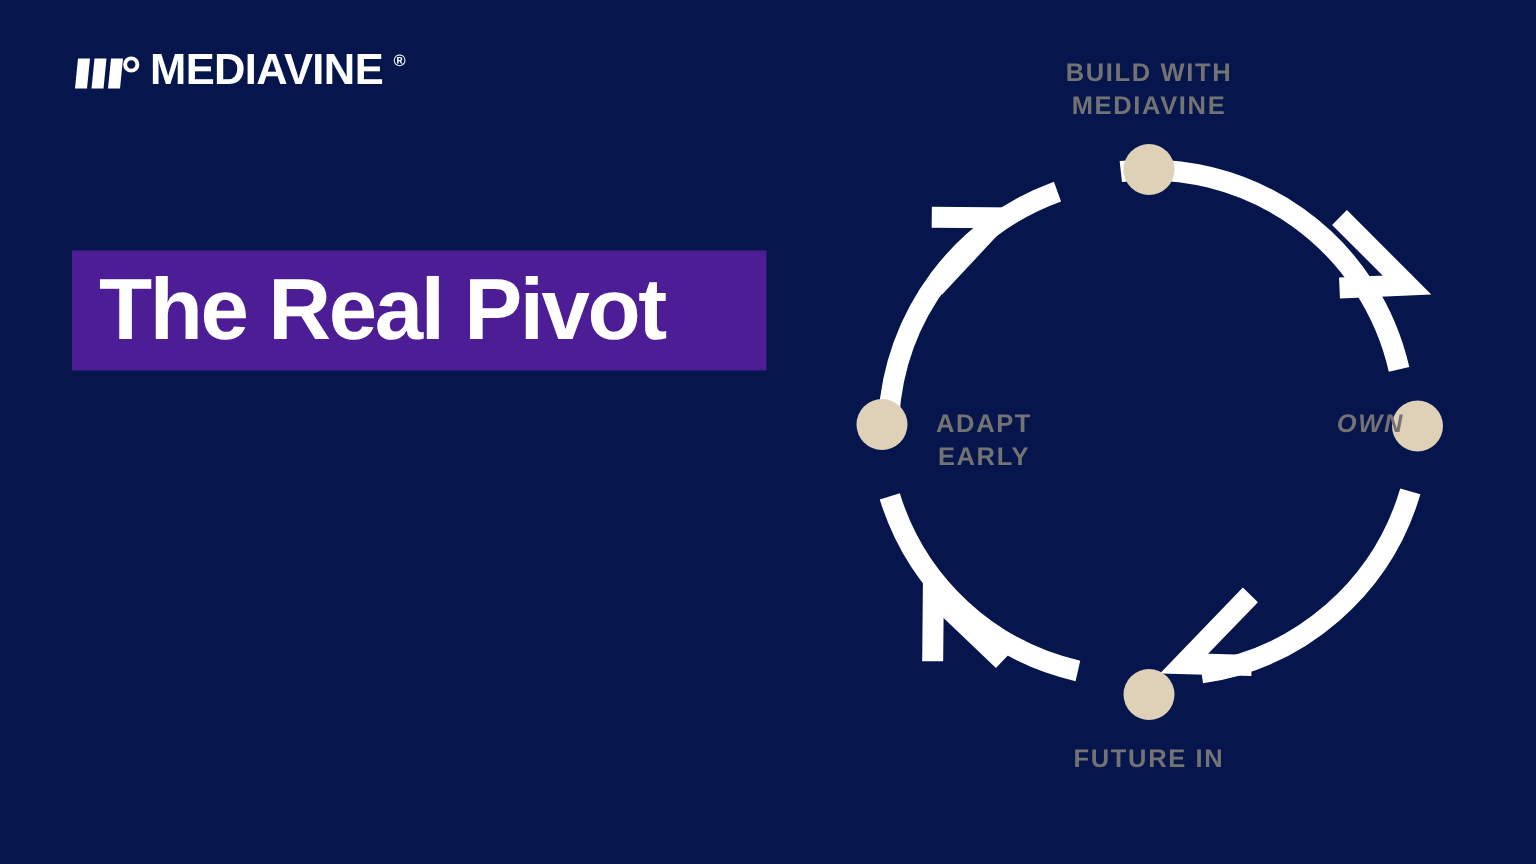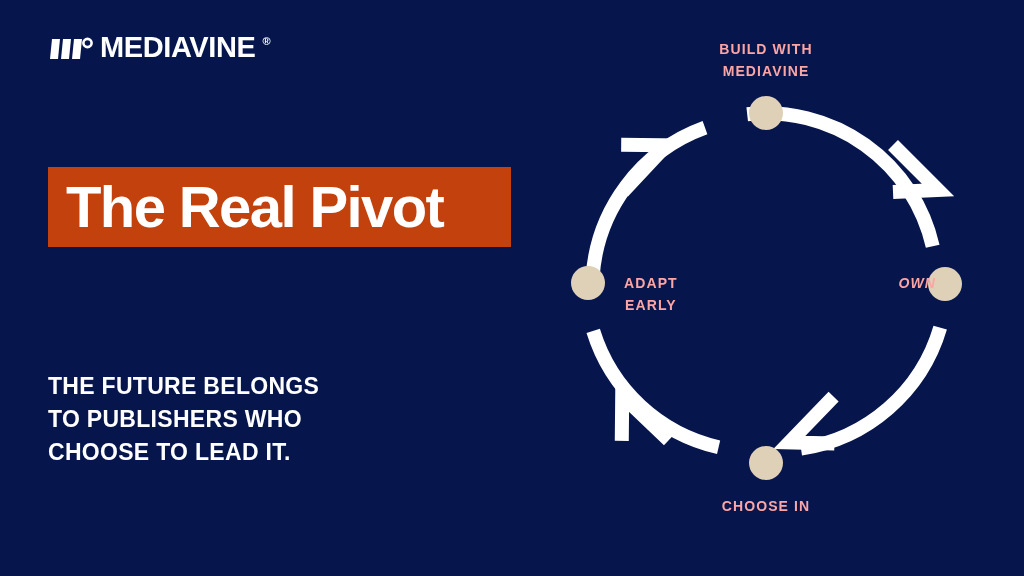--- a/index.html
+++ b/index.html
@@ -37,21 +37,21 @@
     line-height:1;
     align-self:flex-start;
     margin-top:4px;
     margin-left:1px;
   }
 
   
   #headline { position:absolute; left:48px; top:167px; }
   .hl-line {
     display:block;
-    background:#c2410c;
+    background:#4c1d95;
     color:#ffffff;
     font-size:58px;
     font-weight:bold;
     letter-spacing:-1.6px;
     line-height:80px;
     height:80px;
     white-space:nowrap;
     padding:0 20px 0 18px;
     width:max-content;
   }
@@ -71,22 +71,22 @@
 
   
   #cycle {
     position:absolute; left:548px; top:20px;
     width:436px; height:536px;
   }
   #cycle svg { display:block; }
 
   .cyc-label {
     position:absolute;
-    color:#fca5a5;
-    font-size:14px;
+    color:#737373;
+    font-size:17px;
     font-weight:bold;
     letter-spacing:1.1px;
     line-height:22px;
     white-space:nowrap;
   }
   .cyc-label span { display:block; }
   #label-top    { left:0; top:18px;  width:436px; text-align:center; }
   #label-bottom { left:0; top:475px; width:436px; text-align:center; }
   #label-right  { right:48px; top:252px; text-align:right;font-style:italic; }
   #label-left   { left:76px;  top:252px; text-align:center; }
@@ -104,25 +104,20 @@
       <circle cx="39.5" cy="11" r="4.1" fill="none" stroke="#ffffff" stroke-width="2.6"></circle>
     </svg>
     <div id="logo-word">MEDIAVINE</div>
     <div id="logo-reg">®</div>
   </div>
 
   <div id="headline">
     <span class="hl-line" id="hl-line-1">The Real Pivot</span>
   </div>
 
-  <div id="subhead">
-    <span>THE FUTURE BELONGS</span>
-    <span>TO PUBLISHERS WHO</span>
-    <span>CHOOSE TO LEAD IT.</span>
-  </div>
 
   <div id="cycle">
     <svg width="436" height="536" viewBox="0 0 436 536">
       <g fill="none" stroke="#ffffff" stroke-width="14" stroke-linecap="butt">
 
         <path d="M 199.2 94.3 A 171 171 0 0 1 384.7 226.3"></path>
 
         <path d="M 392.2 307.6 A 171 171 0 0 1 253.0 428.6"></path>
 
         <path d="M 170.6 427.3 A 171 171 0 0 1 45.2 310.9"></path>
@@ -152,21 +147,21 @@
     <div class="cyc-label" id="label-top">
       <span>BUILD WITH</span>
       <span>MEDIAVINE</span>
     </div>
 
     <div class="cyc-label" id="label-right">
       <span>OWN</span>
     </div>
 
     <div class="cyc-label" id="label-bottom">
-      <span>CHOOSE IN</span>
+      <span>FUTURE IN</span>
     </div>
 
     <div class="cyc-label" id="label-left">
       <span>ADAPT</span>
       <span>EARLY</span>
     </div>
   </div>
 
 </div>
 

